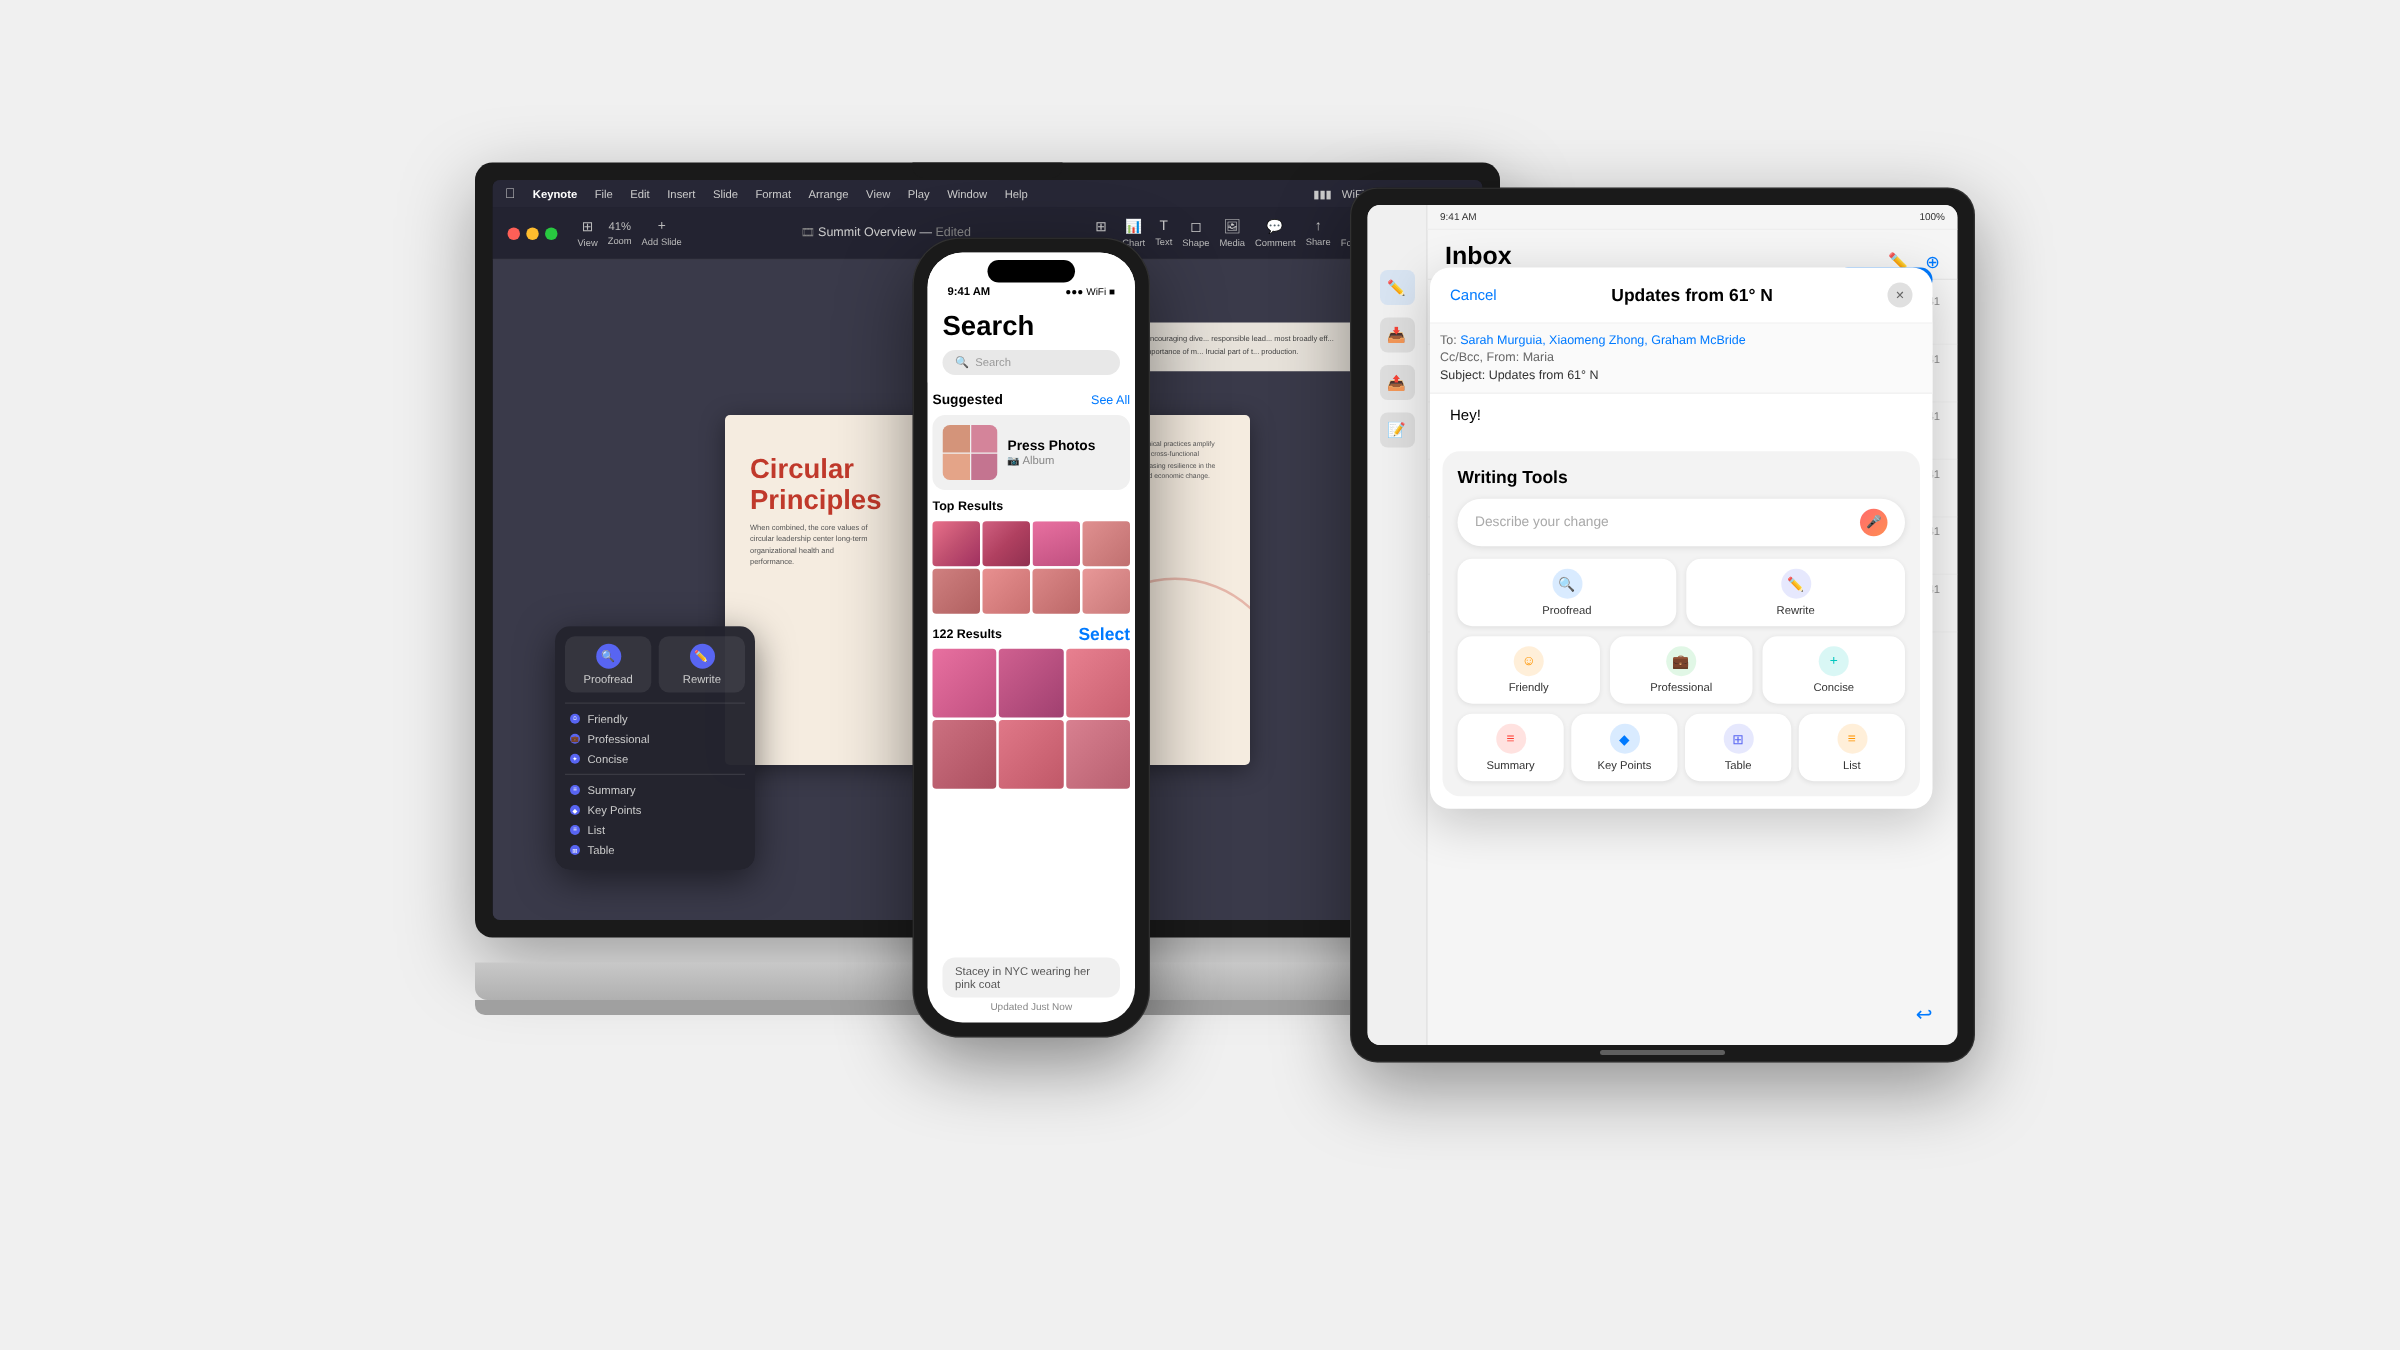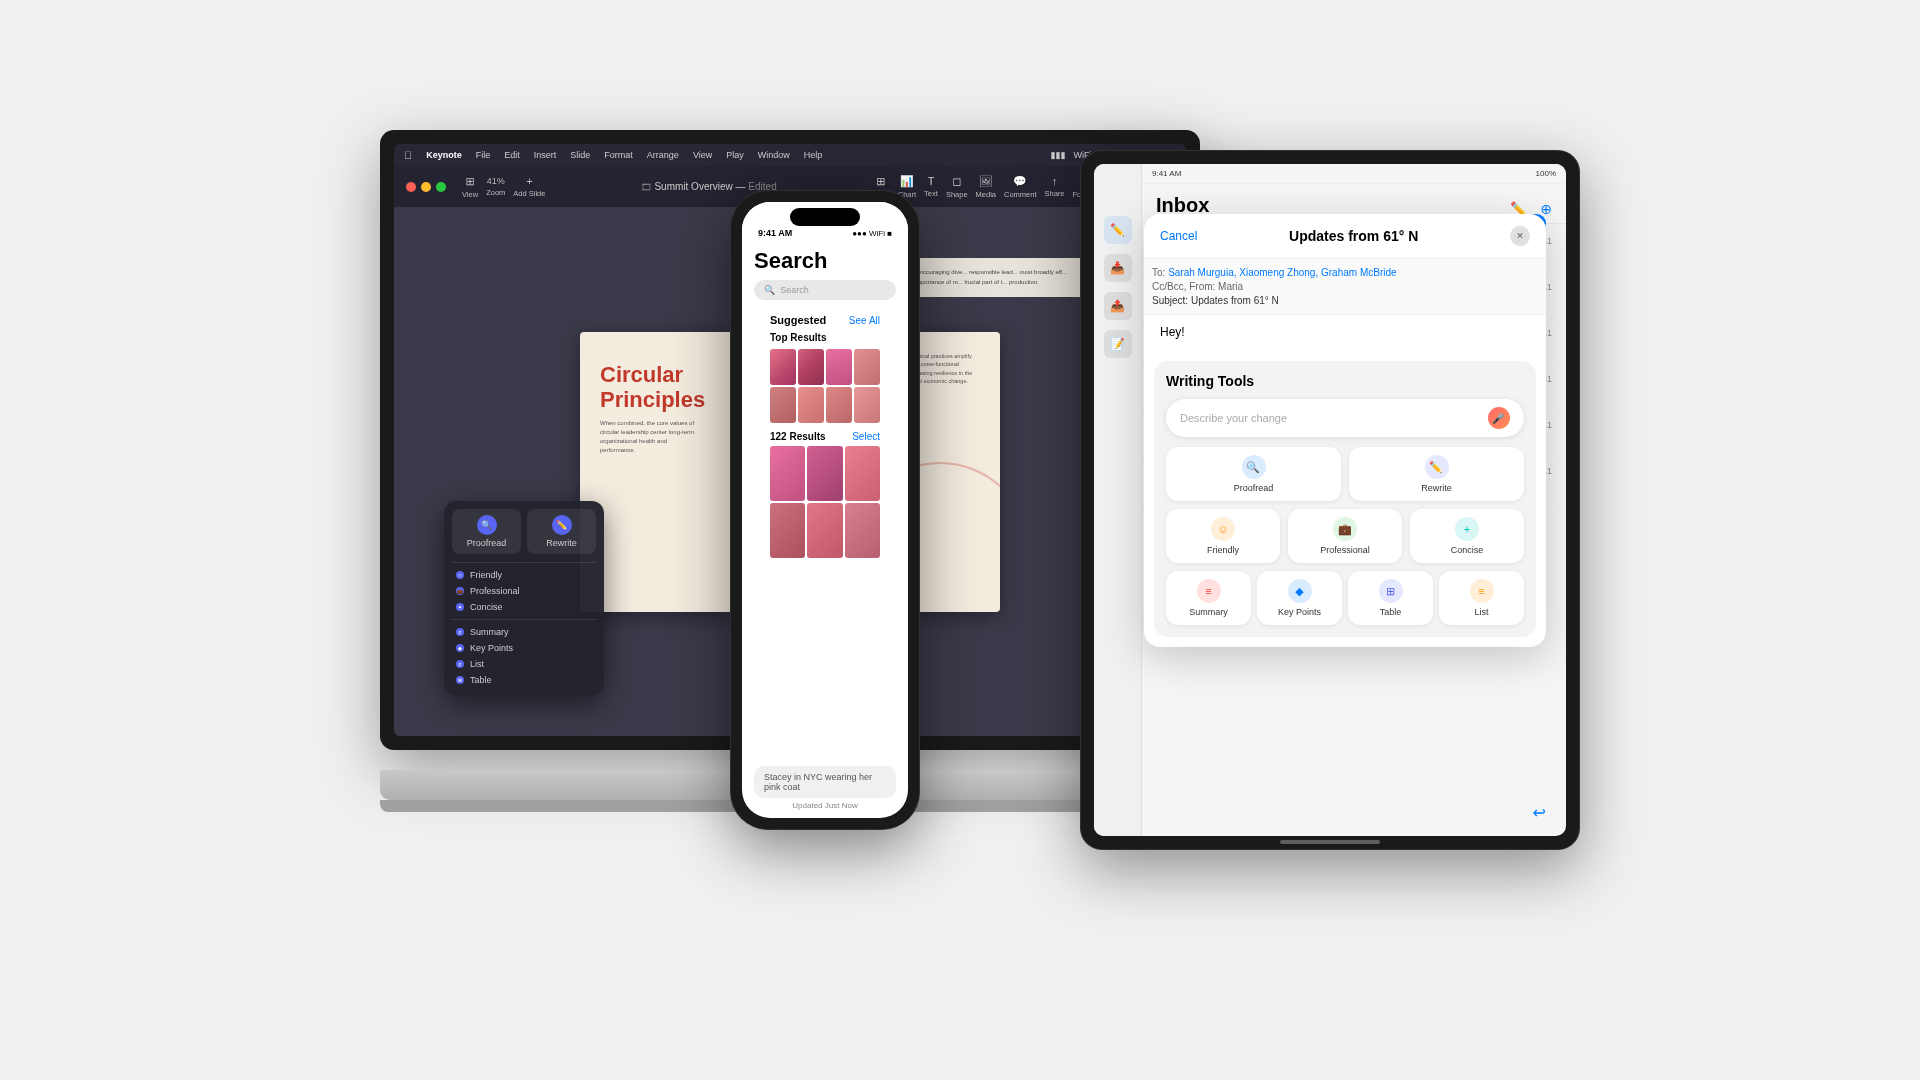--- a/index.html
+++ b/index.html
@@ -342,21 +342,21 @@
       align-items: center;
       gap: 5px;
     }
 
     .iphone-search-icon {
       font-size: 9px;
       color: #888;
     }
 
     .iphone-content {
-      padding: 8px 28px;
+      padding: 8px 4px;
       overflow: hidden;
     }
 
     .iphone-section-header {
       display: flex;
       justify-content: space-between;
       align-items: center;
       margin-bottom: 6px;
     }
 
@@ -437,22 +437,23 @@
       margin-bottom: 4px;
     }
 
     .iphone-results-count {
       font-size: 10px;
       font-weight: 600;
       color: #000;
     }
 
     .iphone-select-btn {
-      font-size: 10px;
+      font-size: 14px;
       color: #007aff;
+      font-weight: bold;
     }
 
     .iphone-photo-grid-large {
       display: grid;
       grid-template-columns: repeat(3, 1fr);
       gap: 2px;
     }
 
     .iphone-photo-large {
       height: 55px;
@@ -1047,20 +1048,35 @@
             <span style="font-size:9px;color:#999">Search</span>
           </div>
         </div>
 
         <div class="iphone-content">
           <div class="iphone-section-header">
             <span class="iphone-section-title" style="font-size:11px;font-weight:600;color:#000">Suggested</span>
             <span class="iphone-see-all">See All</span>
           </div>
 
+          <div class="iphone-album-card">
+            <div class="iphone-album-thumb">
+              <div class="album-photo"></div>
+              <div class="album-photo" style="background:#d4849a"></div>
+              <div class="album-photo" style="background:#e4a488"></div>
+              <div class="album-photo" style="background:#c47490"></div>
+            </div>
+            <div class="iphone-album-info">
+              <div class="iphone-album-name">Press Photos</div>
+              <div class="iphone-album-type">
+                <span style="font-size:8px">📷</span>
+                <span>Album</span>
+              </div>
+            </div>
+          </div>
 
           <div class="iphone-top-results">Top Results</div>
 
           <div class="iphone-photo-grid">
             <div class="iphone-photo-item photo-pink-1"></div>
             <div class="iphone-photo-item photo-pink-2"></div>
             <div class="iphone-photo-item photo-pink-3">
               <div style="width:100%;height:100%;background:linear-gradient(160deg,#e870a0,#c05080);display:flex;align-items:center;justify-content:center"></div>
             </div>
             <div class="iphone-photo-item" style="background:linear-gradient(135deg,#e09090,#c07070)"></div>

